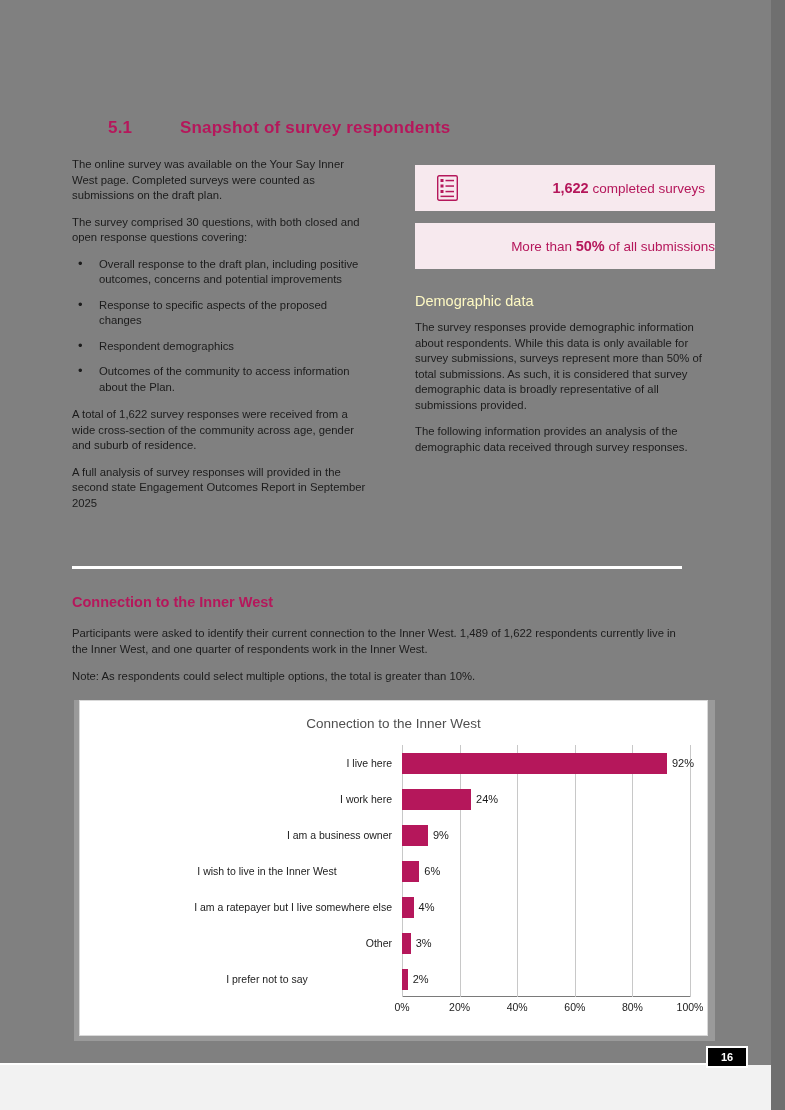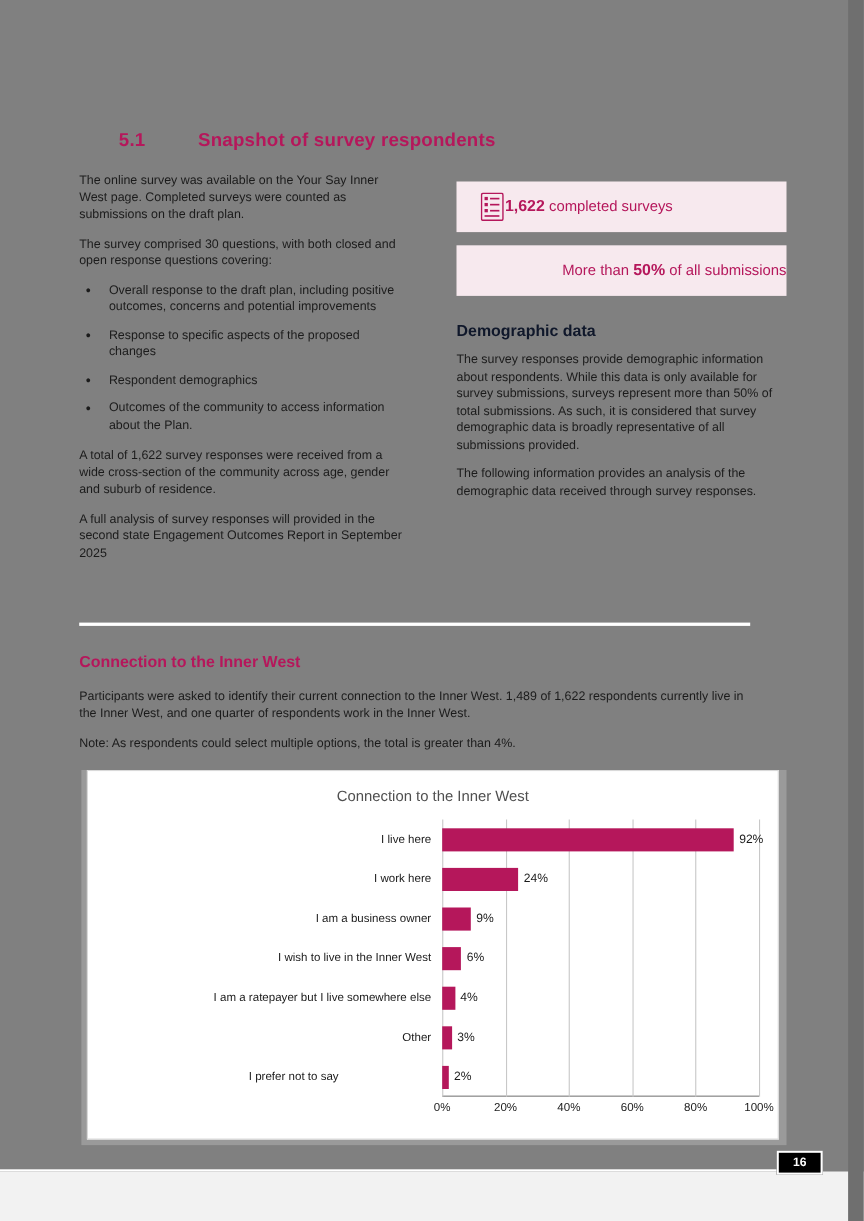--- a/index.html
+++ b/index.html
@@ -99,40 +99,40 @@
     color: #b5175b;
     font-size: 13.5px;
   }
   .stat-text .big {
     font-weight: bold;
     font-size: 14.5px;
   }
   .stat-text-1 {
     padding-left: 44px;
     padding-right: 10px;
-    text-align: left;
+    text-align: right;
   }
   .doc-icon {
     position: absolute;
     left: 22px;
     top: 50%;
     transform: translateY(-50%);
     width: 21px;
     height: 26px;
   }
 
   
   .demo-head {
     position: absolute;
     left: 415px;
     top: 293px;
     width: 300px;
-    color: #0f172a;
+    color: #fef9c3;
     font-size: 14.5px;
-    font-weight: bold;
+    font-weight: normal;
   }
   .col-right {
     position: absolute;
     left: 415px;
     top: 320px;
     width: 300px;
     color: #1b1b1b;
     font-size: 11.3px;
     line-height: 15.5px;
   }
@@ -358,31 +358,31 @@
   <div class="col-right">
     <p>The survey responses provide demographic information about respondents. While this data is only available for survey submissions, surveys represent more than 50% of total submissions. As such, it is considered that survey demographic data is broadly representative of all submissions provided.</p>
     <p>The following information provides an analysis of the demographic data received through survey responses.</p>
   </div>
 
   <div class="divider"></div>
 
   <div class="conn-head">Connection to the Inner West</div>
   <div class="conn-body">
     <p>Participants were asked to identify their current connection to the Inner West. 1,489 of 1,622 respondents currently live in the Inner West, and one quarter of respondents work in the Inner West.</p>
-    <p>Note: As respondents could select multiple options, the total is greater than 4%.</p>
+    <p>Note: As respondents could select multiple options, the total is greater than 10%.</p>
   </div>
 
   <div class="chart-panel">
     <div class="chart-inner">
       <div class="chart-title">Connection to the Inner West</div>
       <div class="cat-wrap" id="cat-wrap">
           <div class="cat-label" style="top: 7.5px;">I live here</div>
           <div class="cat-label" style="top: 43.5px;">I work here</div>
           <div class="cat-label" style="top: 79.5px;">I am a business owner</div>
-          <div class="cat-label" style="top: 115.5px;">I wish to live in the Inner West</div>
+          <div class="cat-label" style="top: 115.5px; text-align: center;">I wish to live in the Inner West</div>
           <div class="cat-label" style="top: 151.5px;">I am a ratepayer but I live somewhere else</div>
           <div class="cat-label" style="top: 187.5px;">Other</div>
           <div class="cat-label" style="top: 223.5px; text-align: center;">I prefer not to say</div>
         </div>
       <div class="plot" id="plot">
         <div class="axis-line"></div>
       <div class="gridline" style="left: 0px;"></div>
           <div class="xtick" style="left: 0px;">0%</div>
           <div class="gridline" style="left: 57.6px;"></div>
           <div class="xtick" style="left: 57.6px;">20%</div>

